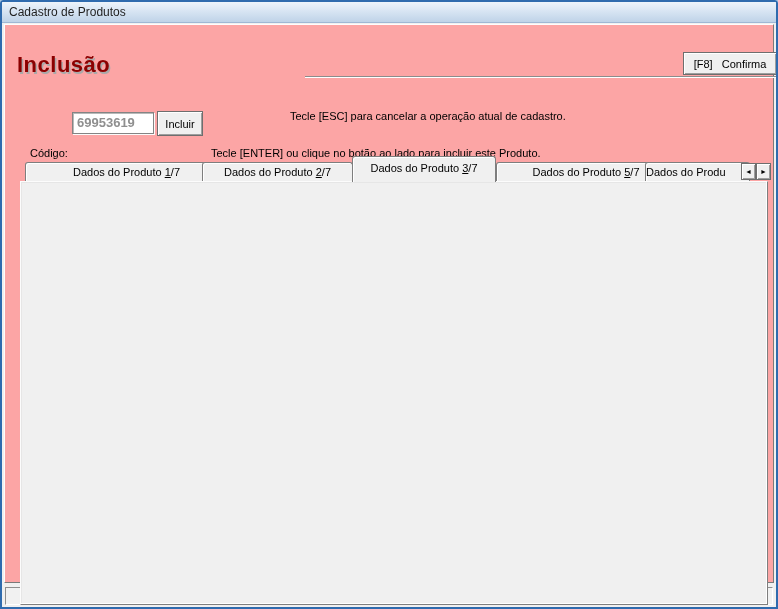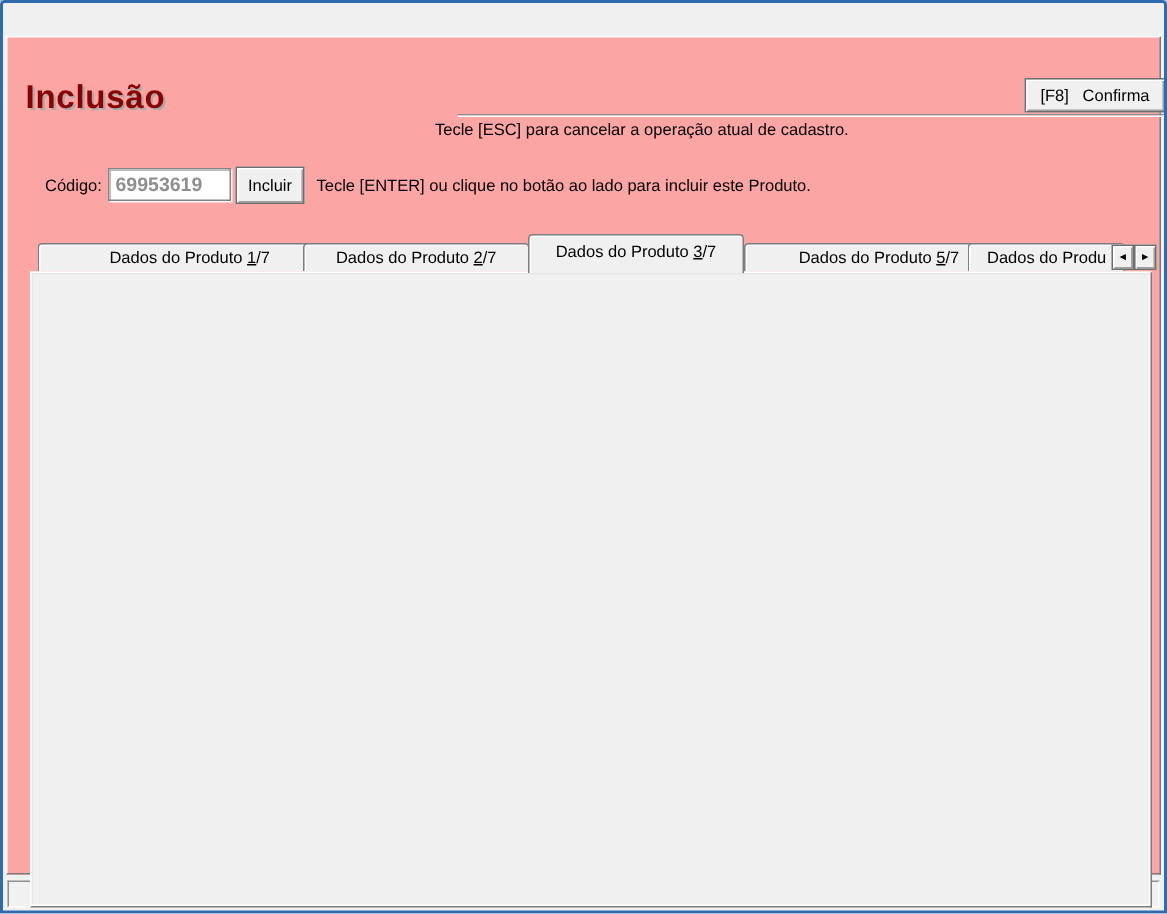--- a/index.html
+++ b/index.html
@@ -17,21 +17,21 @@
   }
   .client{
     position:absolute;left:2px;top:22px;right:2px;bottom:24px;
     background:#fca5a5;
     border:1px solid;border-color:#FDFDFD #7A7A7A #7A7A7A #FDFDFD;
   }
   .statusbar{
     position:absolute;left:3px;right:3px;bottom:2px;height:18px;
     background:#F1F1F1;border:1px solid;border-color:#8F8F8F #FFFFFF #FFFFFF #8F8F8F;
   }
-  .lbl{position:absolute;font-size:11px;color:#000;white-space:nowrap;}
+  .lbl{position:absolute;font-size:11px;color:#000;white-space:nowrap;margin-top:29px;}
   .heading{
     position:absolute;left:12px;top:27px;
     font-size:22px;font-weight:bold;color:#8B0000;
     text-shadow:1.5px 1.5px 0 #A9A9A9;letter-spacing:0.5px;
   }
   .btn{
     position:absolute;background:#F0F0F0;border:1px solid #6E6E6E;
     box-shadow:inset 1px 1px 0 #FFFFFF,inset -1px -1px 0 #9E9E9E;
     font-size:11px;text-align:center;cursor:default;color:#000;
     display:flex;align-items:center;justify-content:center;white-space:pre;
@@ -86,20 +86,23 @@
   .bold{font-weight:bold;}
   .enter-key{font-size:13px;font-weight:bold;}
   .hintline{position:absolute;font-size:11px;white-space:nowrap;}
   .browse-btn{font-size:11px;letter-spacing:1px;}
 </style>
 </head>
 <body>
 
 <div class="window">
 
+  <div class="titlebar">
+    <span>Cadastro de Produtos</span>
+  </div>
 
   <div class="client">
 
     <div class="heading">Inclusão</div>
 
     <div class="btn" style="left:678px;top:27px;width:94px;height:23px;">
       <span>[F8]   Confirma</span>
     </div>
 
     <div class="groove" style="left:300px;top:51px;width:472px;"></div>
@@ -120,21 +123,21 @@
     </div>
     <div class="tab" style="left:197px;width:151px;">
       <span><span>Dados do Produto  </span><span class="key">2</span><span>/7</span></span>
     </div>
     <div class="tab selected" style="left:347px;width:144px;">
       <span><span>Dados do Produto  </span><span class="key">3</span><span>/7</span></span>
     </div>
     <div class="tab" style="left:491px;width:180px;">
       <span><span>Dados do Produto  </span><span class="key">5</span><span>/7</span></span>
     </div>
-    <div class="tab" style="left:640px;width:105px;text-align:left;padding-left:12px;">
+    <div class="tab" style="left:640px;width:105px;text-align:left;">
       <span><span>Dados do Produ</span></span>
     </div>
     <div class="tabscroll" style="left:736px;">
       <span>◄</span>
     </div>
     <div class="tabscroll" style="left:751px;">
       <span>►</span>
     </div>
 
     <div class="tabpage"></div>

